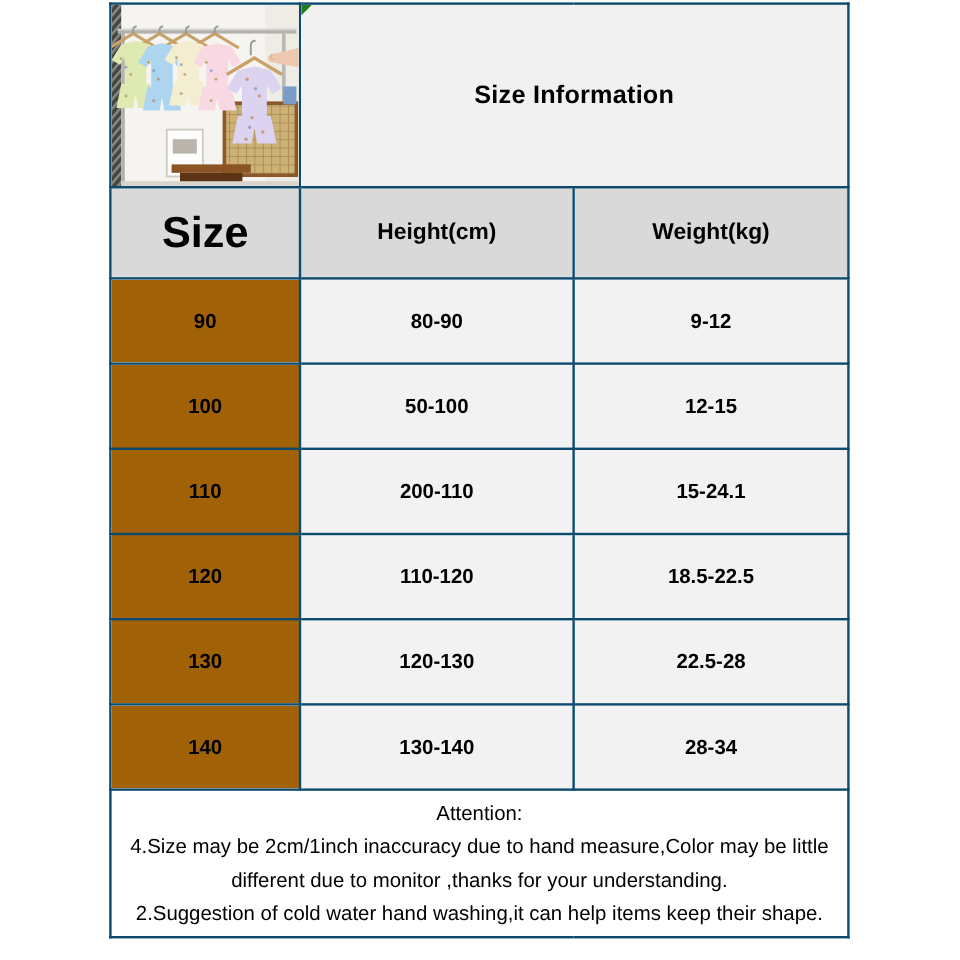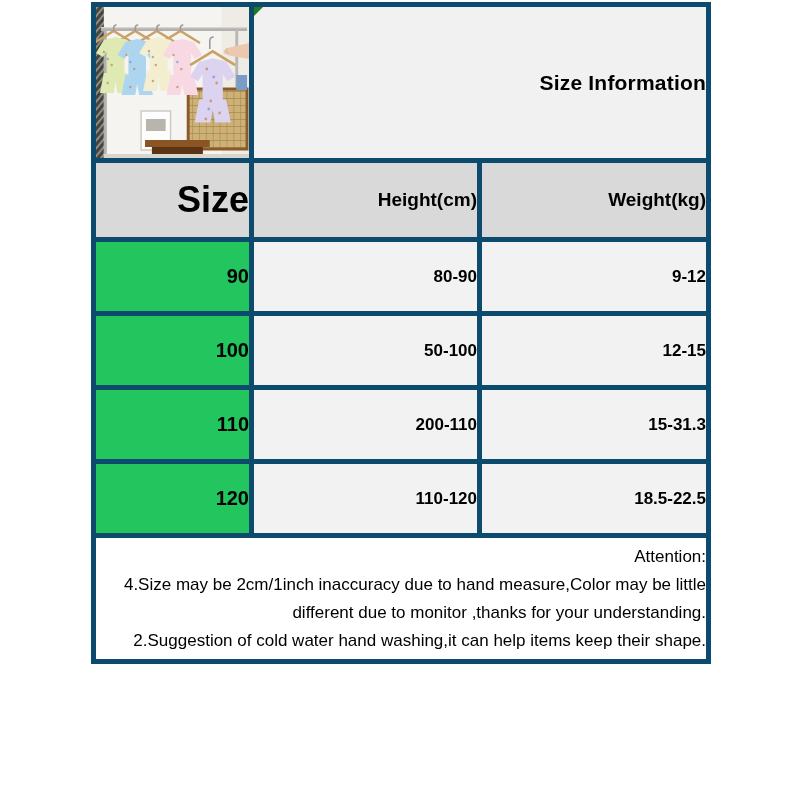--- a/index.html
+++ b/index.html
@@ -3,35 +3,35 @@
 <meta charset="utf-8">
 <style>
   html,body{margin:0;padding:0;}
   body{
     width:800px;height:800px;background:#ffffff;position:relative;
     font-family:"Liberation Sans", sans-serif;color:#000;overflow:hidden;
   }
   .sheet{position:absolute;left:91px;top:2px;width:615px;}
   table.size-table{border-collapse:collapse;table-layout:fixed;width:615px;}
   table.size-table td{
-    border:5px solid #0c4a6e;text-align:right;vertical-align:middle;
+    border:2px solid #0c4a6e;text-align:center;vertical-align:middle;
     overflow:hidden;padding:0;margin-left:26px;
   }
   col.c-size{width:158px;} col.c-height{width:228px;} col.c-weight{width:229px;}
   td.photo-cell{height:151px;background:#f5f3ef;}
   td.photo-cell svg{display:block;width:100%;height:151px;}
   td.title-cell{background:#f1f1f1;position:relative;}
   .title-text{font-size:21px;font-weight:bold;letter-spacing:0.2px;}
   .corner-marker{
     position:absolute;top:0;left:0;width:0;height:0;
     border-top:9px solid #1e7e1e;border-right:9px solid transparent;
   }
   td.col-header{background:#d9d9d9;height:74px;font-weight:bold;font-size:19px;}
   td.col-header.size-hd{font-size:36px;}
-  td.row-label{background:#22c55e;font-weight:bold;font-size:20px;height:69px;}
+  td.row-label{background:#a16207;font-weight:bold;font-size:17px;height:69px;}
   td.data-cell{background:#f2f2f2;font-weight:bold;font-size:17px;}
   td.attention-cell{
     background:#ffffff;text-align:left;vertical-align:top;height:121px;
     font-size:17px;line-height:28px;font-weight:normal;
     padding:1px 6px 0 4px;
   }
   .attention-cell p{margin:0;}
 </style>
 </head>
 <body>
@@ -166,26 +166,36 @@
       <td class="data-cell">9-12</td>
     </tr>
     <tr>
       <td class="row-label">100</td>
       <td class="data-cell">50-100</td>
       <td class="data-cell">12-15</td>
     </tr>
     <tr>
       <td class="row-label">110</td>
       <td class="data-cell">200-110</td>
-      <td class="data-cell">15-31.3</td>
+      <td class="data-cell">15-24.1</td>
     </tr>
     <tr>
       <td class="row-label">120</td>
       <td class="data-cell">110-120</td>
       <td class="data-cell">18.5-22.5</td>
+    </tr>
+    <tr>
+      <td class="row-label">130</td>
+      <td class="data-cell">120-130</td>
+      <td class="data-cell">22.5-28</td>
+    </tr>
+    <tr>
+      <td class="row-label">140</td>
+      <td class="data-cell">130-140</td>
+      <td class="data-cell">28-34</td>
     </tr>
 
     <tr>
       <td class="attention-cell" colspan="3">
         <p>Attention:</p>
         <p>4.Size may be 2cm/1inch inaccuracy due to hand measure,Color may be little different due to monitor ,thanks for your understanding.</p>
         <p>2.Suggestion of cold water hand washing,it can help items keep their shape.</p>
       </td>
     </tr>
   </tbody>

